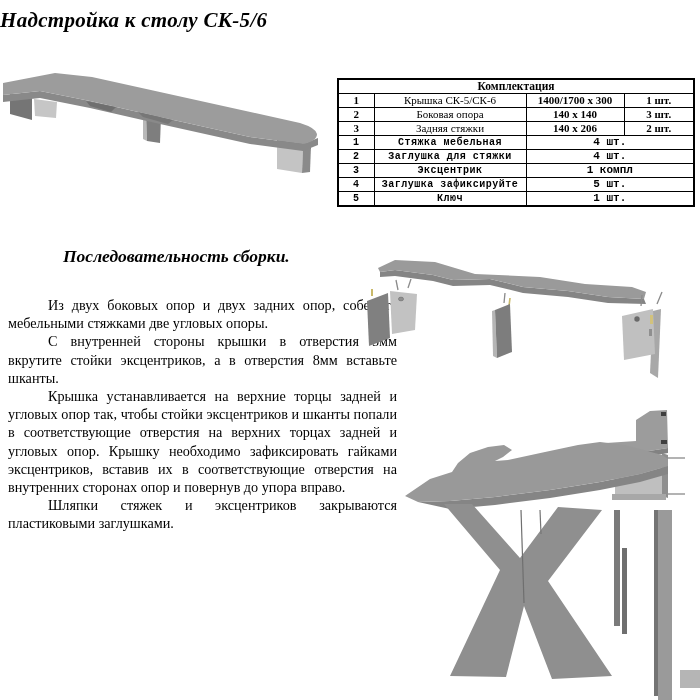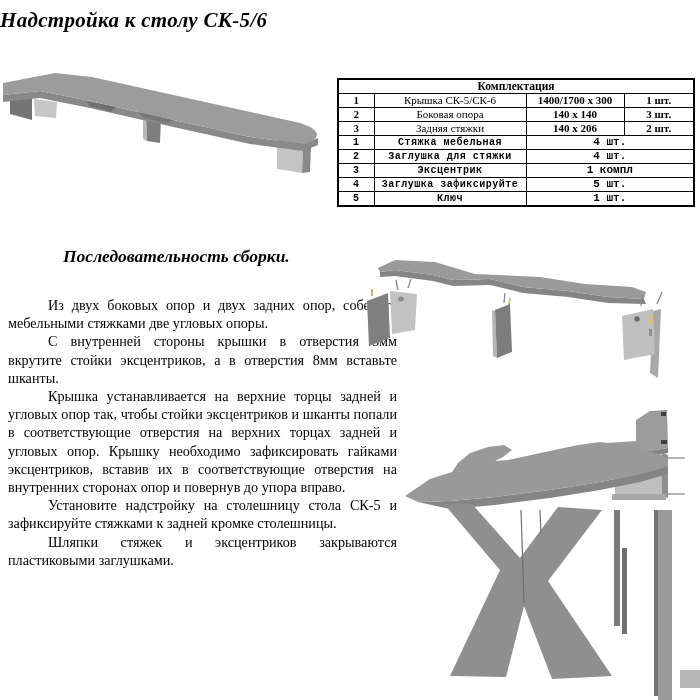--- a/index.html
+++ b/index.html
@@ -120,21 +120,20 @@
     </tr>
   </tbody>
 </table>
 
 <h2 class="assembly-heading">Последовательность сборки.</h2>
 
 <div class="bodytext">
   <p>Из двух боковых опор и двух задних опор, соберите мебельными стяжками две угловых опоры.</p>
   <p>С внутренней стороны крышки в отверстия 5мм вкрутите стойки эксцентриков, а в отверстия 8мм вставьте шканты.</p>
   <p>Крышка устанавливается на верхние торцы задней и угловых опор так, чтобы стойки эксцентриков и шканты попали в соответствующие отверстия на верхних торцах задней и угловых опор. Крышку необходимо зафиксировать гайками эксцентриков, вставив их в соответствующие отверстия на внутренних сторонах опор и повернув до упора вправо.</p>
-  <p>Установите надстройку на столешницу стола СК-5 и зафиксируйте стяжками к задней кромке столешницы.</p>
   <p>Шляпки стяжек и эксцентриков закрываются пластиковыми заглушками.</p>
 </div>
 
 <svg class="illus illus2" width="360" height="164" viewBox="0 0 360 164">
 
   <polygon points="40,26 55,24 93,29 113,34 150,33 183,41 228,45 268,51 304,53 306,58 268,57 228,51 183,47 150,39 113,40 93,35 55,30 40,31" fill="#858585"></polygon>
   <polygon points="38,22 55,14 95,16 135,28 200,31 245,38 292,41 306,46 304,53 268,51 228,45 183,41 150,33 113,34 93,29 55,24 40,26" fill="#9a9a9a"></polygon>
 
   <line x1="58" y1="44" x2="56" y2="34" stroke="#8a8a8a" stroke-width="1.3"></line>
   <line x1="68" y1="42" x2="71" y2="33" stroke="#8a8a8a" stroke-width="1.3"></line>

